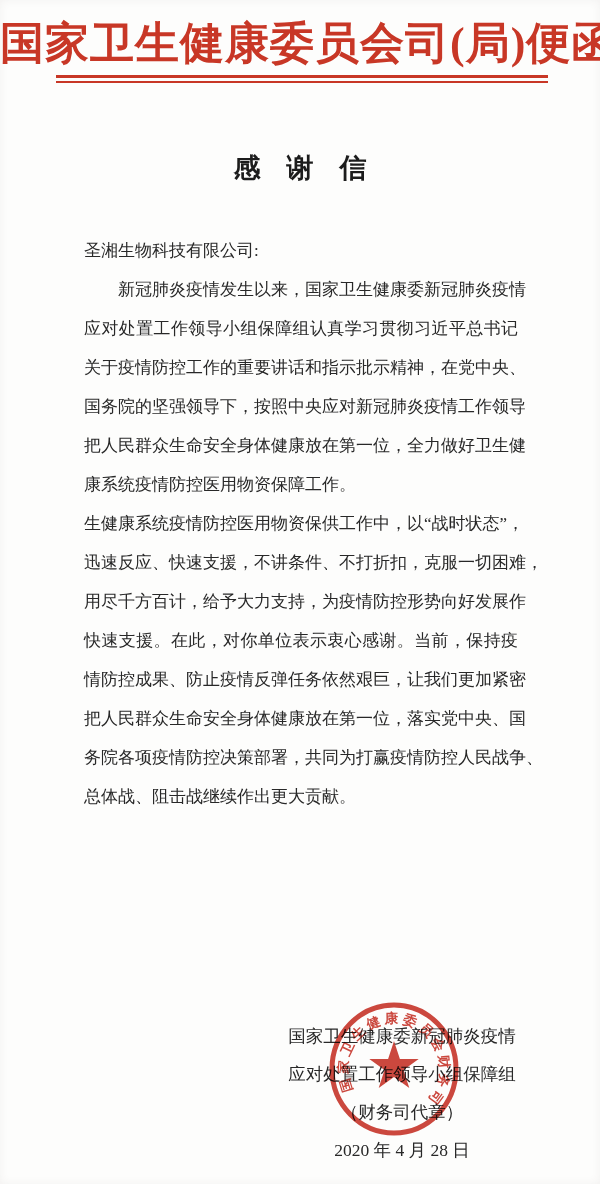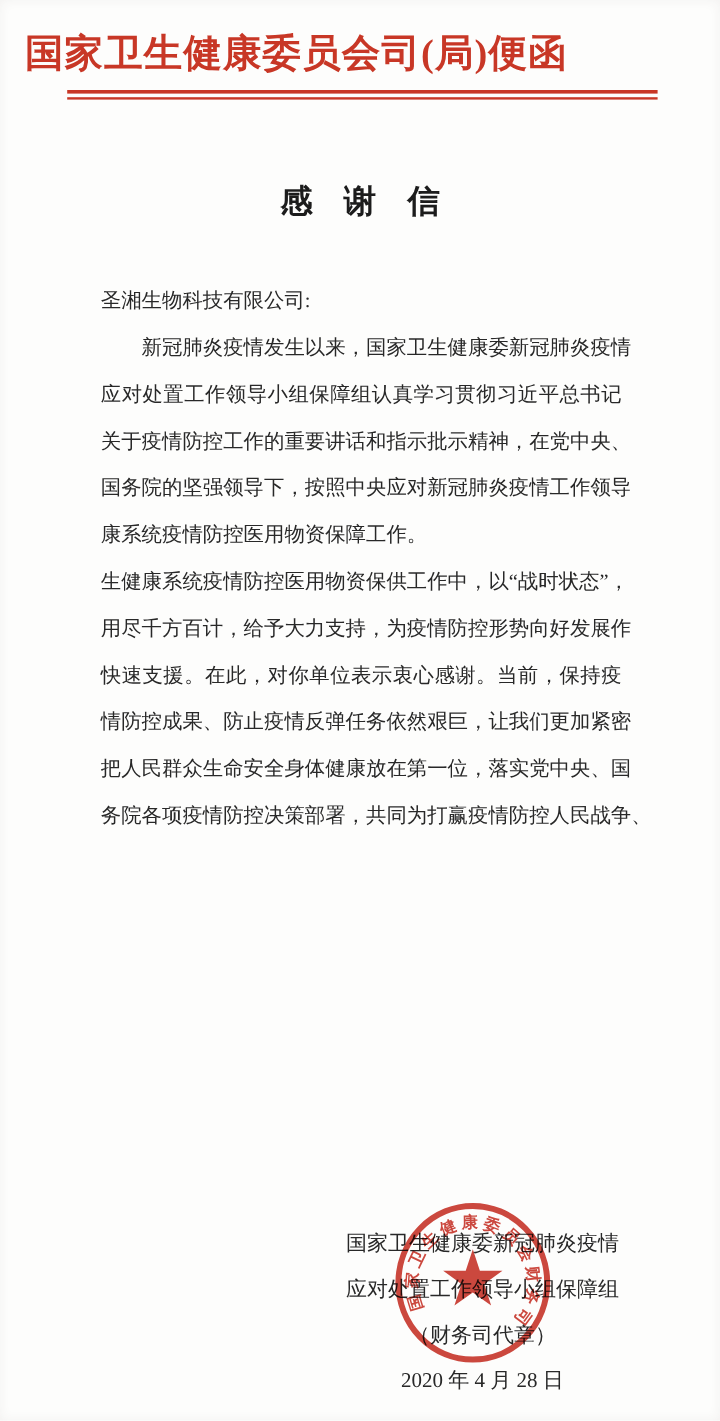--- a/index.html
+++ b/index.html
@@ -14,21 +14,21 @@
     width:600px;height:1184px;
     background:var(--paper);
     overflow:hidden;
     font-family:"Liberation Serif","DejaVu Serif",serif;
     color:var(--ink);
     box-shadow:inset 0 0 10px rgba(60,55,50,.06);
   }
   .letterhead{
     position:absolute;top:24px;left:0;width:494px;
     text-align:center;
-    font-size:32px;font-weight:bold;line-height:40px;
+    font-size:44px;font-weight:bold;line-height:40px;
     letter-spacing:1px;
     color:var(--accent);
     white-space:nowrap;
   }
   .rule{
     position:absolute;top:75px;left:56px;width:492px;height:3px;
     border-top:3px solid var(--accent);
     border-bottom:2px solid var(--accent);
   }
   .doc-title{
@@ -87,27 +87,30 @@
   <div class="doc-title">感谢信</div>
 
   <div class="body">
     <div class="addressee">圣湘生物科技有限公司:</div>
     <div>
 
     <div class="bline indent">新冠肺炎疫情发生以来，国家卫生健康委新冠肺炎疫情</div>
         <div class="bline">应对处置工作领导小组保障组认真学习贯彻习近平总书记</div>
         <div class="bline">关于疫情防控工作的重要讲话和指示批示精神，在党中央、</div>
         <div class="bline">国务院的坚强领导下，按照中央应对新冠肺炎疫情工作领导</div>
+        <div class="bline">把人民群众生命安全身体健康放在第一位，全力做好卫生健</div>
         <div class="bline end">康系统疫情防控医用物资保障工作。</div>
         <div class="bline">生健康系统疫情防控医用物资保供工作中，以“战时状态”，</div>
+        <div class="bline">迅速反应、快速支援，不讲条件、不打折扣，克服一切困难，</div>
         <div class="bline">用尽千方百计，给予大力支持，为疫情防控形势向好发展作</div>
         <div class="bline">快速支援。在此，对你单位表示衷心感谢。当前，保持疫</div>
         <div class="bline">情防控成果、防止疫情反弹任务依然艰巨，让我们更加紧密</div>
         <div class="bline">把人民群众生命安全身体健康放在第一位，落实党中央、国</div>
         <div class="bline">务院各项疫情防控决策部署，共同为打赢疫情防控人民战争、</div>
+        <div class="bline end">总体战、阻击战继续作出更大贡献。</div>
       </div>
   </div>
 
   <div class="signature">
     <div>
 
     <div class="sig-line">国家卫生健康委新冠肺炎疫情</div>
         <div class="sig-line">应对处置工作领导小组保障组</div>
         <div class="sig-line">（财务司代章）</div>
       </div>

